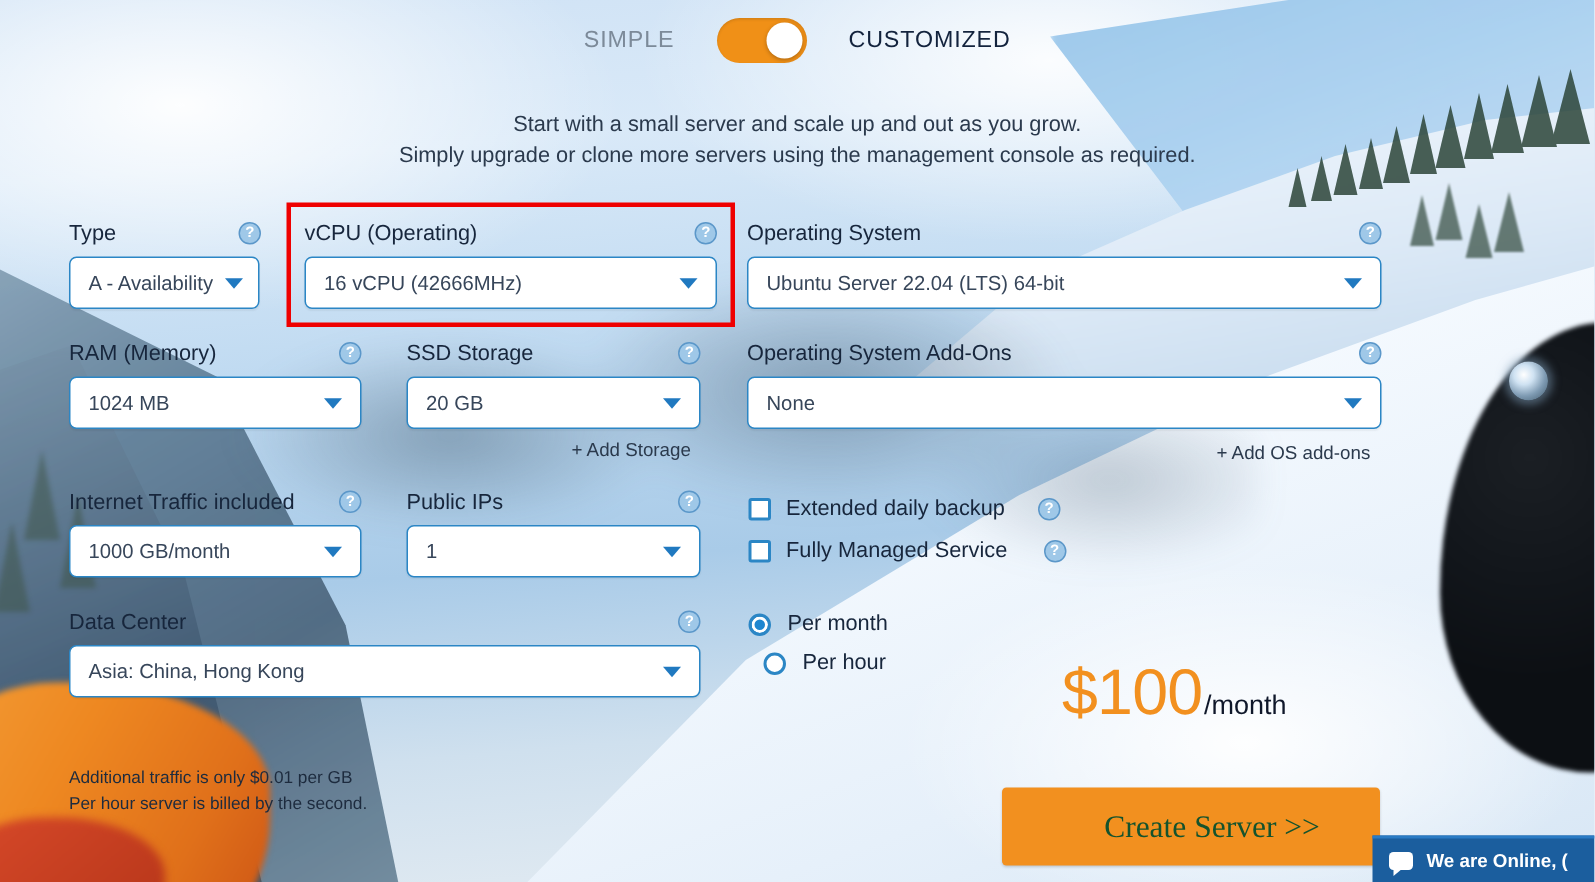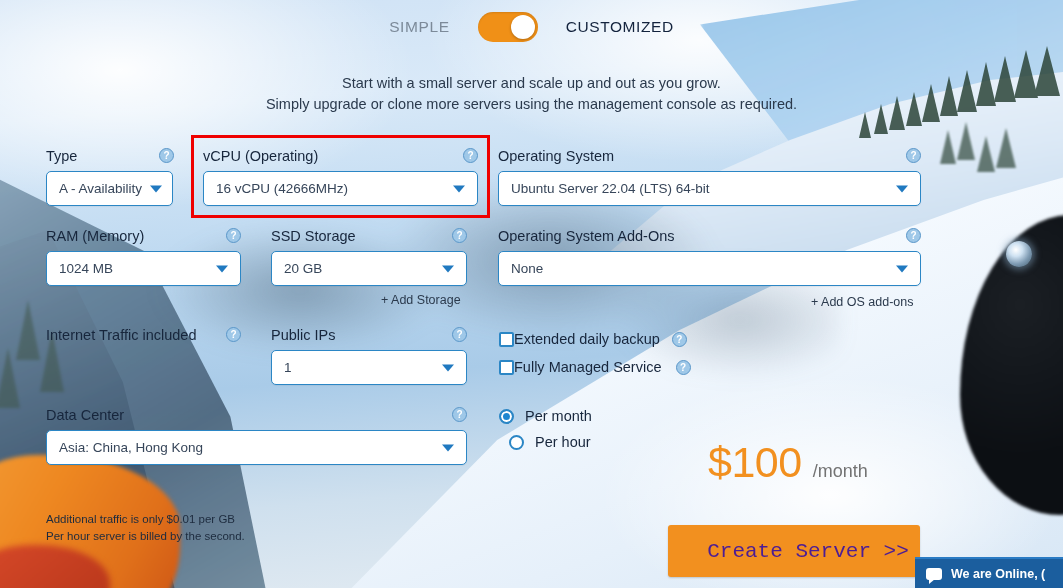--- a/index.html
+++ b/index.html
@@ -162,21 +162,21 @@
   }
   .select.auto { display:inline-flex; padding-right:30px; width:auto;justify-content:center; }
   .select.auto .caret { right:10px; }
 
   .addlink {
     position:absolute; font-size:12.5px; color:#2b3a4d; cursor:pointer;
     white-space:nowrap;
   }
 
   
-  .checkrow { position:absolute; display:flex; align-items:center; }
+  .checkrow { position:absolute; display:flex; align-items:center; gap:10px; }
   .cbox {
     width:15px; height:15px; background:#ffffff;
     border:2px solid #2b86c5; border-radius:2px; cursor:pointer; flex:0 0 auto;
   }
   .cbox-label { font-size:14.5px; color:#17263c; white-space:nowrap; }
 
   
   .radiorow { position:absolute; display:flex; align-items:center; gap:11px; }
   .radio {
     width:15px; height:15px; border-radius:50%;
@@ -184,28 +184,28 @@
     position:relative; flex:0 0 auto;
   }
   .radio.on { background:#1e86d0; box-shadow: inset 0 0 0 2px #ffffff; }
   .radio-label { font-size:14.5px; color:#17263c; }
 
   
   .price { position:absolute; left:708px; top:438px; white-space:nowrap; }
   .price-amount {
     font-size:43px; color:#f2901f; font-weight:400; letter-spacing:-.5px;
   }
-  .price-unit { font-size:18px; color:#737373; margin-left:11px; }
+  .price-unit { font-size:18px; color:#0f172a; margin-left:1px; }
 
   
   .create-btn {
     position:absolute; left:668px; top:525px; width:252px; height:52px;
     background:#f2901f; border:none; border-radius:3px;
-    color:#4c1d95; font-size:21px; cursor:pointer;
-    font-family:Liberation Mono, monospace;
+    color:#14532d; font-size:21px; cursor:pointer;
+    font-family:Liberation Serif, serif;
     box-shadow: 0 1px 2px rgba(0,0,0,.18);
     display:flex; align-items:center; justify-content:center;padding-left:28px;
   }
 
   
   .footnotes {
     position:absolute; left:46px; top:511px;
     font-size:11.5px; line-height:16.5px; color:#1d2b3e;
   }
 
@@ -362,20 +362,24 @@
         <span class="caret"></span>
       </div>
     </div>
     <div class="addlink" style="left:811px; top:295px;">+ Add OS add-ons</div>
 
     <div class="field" style="left:46px; top:325px; width:195px;">
       <div class="field-head">
         <span class="field-label">Internet Traffic included</span>
         <span class="help">?</span>
       </div>
+      <div class="select">
+        <span>1000 GB/month</span>
+        <span class="caret"></span>
+      </div>
     </div>
 
     <div class="field" style="left:271px; top:325px; width:196px;">
       <div class="field-head">
         <span class="field-label">Public IPs</span>
         <span class="help">?</span>
       </div>
       <div class="select">
         <span>1</span>
         <span class="caret"></span>

